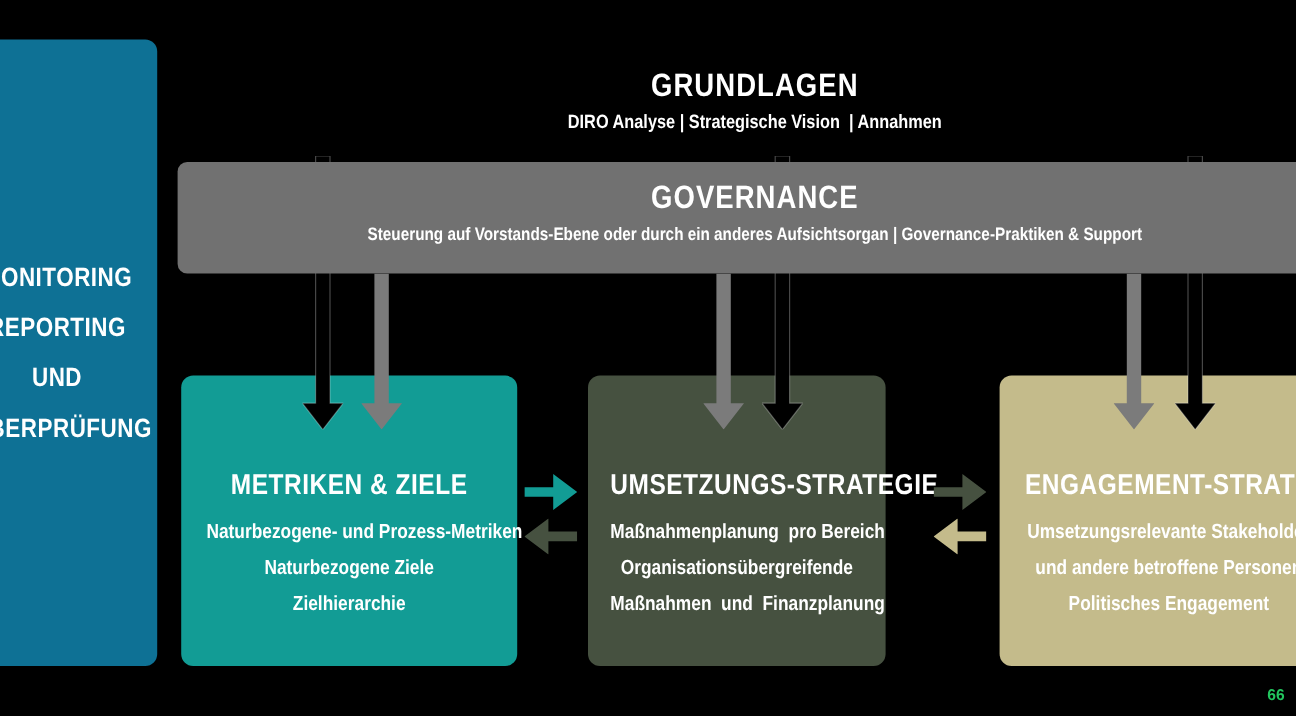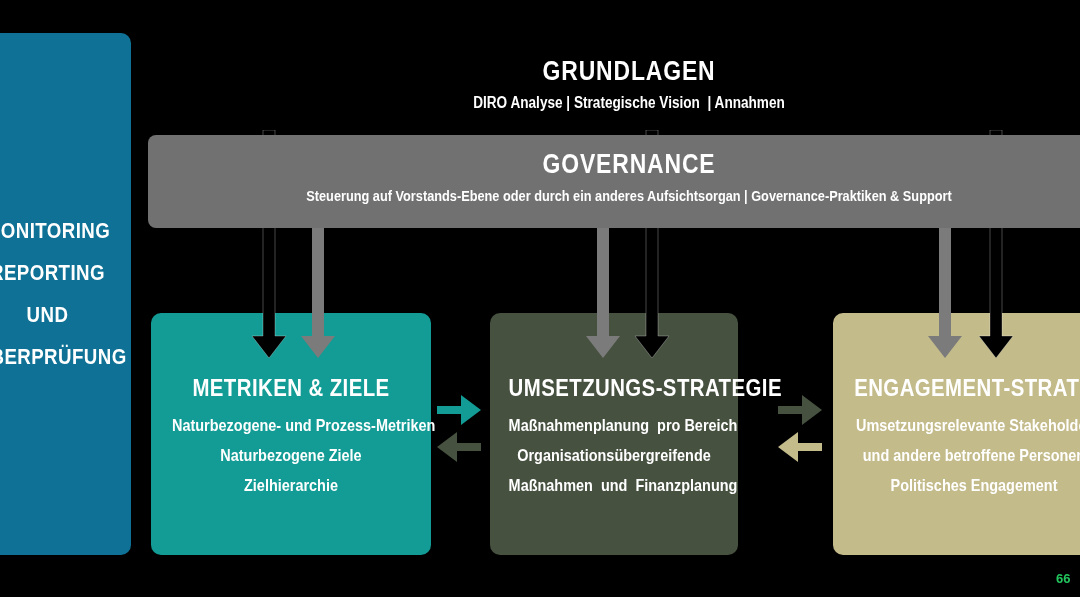--- a/index.html
+++ b/index.html
@@ -32,21 +32,21 @@
   #govbar{
     left:148px;top:135px;width:962px;height:93px;
     background:#717171;border-radius:8px;
     padding-top:12px;z-index:3;
   }
   #govbar .bar-title{font-size:27px;font-weight:bold;line-height:34px;letter-spacing:1px;}
   #govbar .bar-sub{font-size:15px;font-weight:bold;line-height:22px;margin-top:4px;}
   
   .bottom-box{
     top:313px;height:242px;border-radius:10px;
-    padding-top:58px;z-index:1;
+    padding-top:75px;z-index:1;
   }
   #box-metriken{left:151px;width:280px;background:#129C95;}
   #box-umsetzung{left:490px;width:248px;background:#465140;}
   #box-engagement{left:833px;width:282px;background:#C4BB8B;}
   .bottom-box .box-title{font-size:24px;font-weight:bold;line-height:34px;letter-spacing:.5px;margin-bottom:6px;}
   .bottom-box .box-line{font-size:17px;font-weight:bold;line-height:30px;}
   
   .arr{position:absolute;z-index:2;}
   .watermark{
     position:absolute;left:1056px;top:571px;z-index:4;

